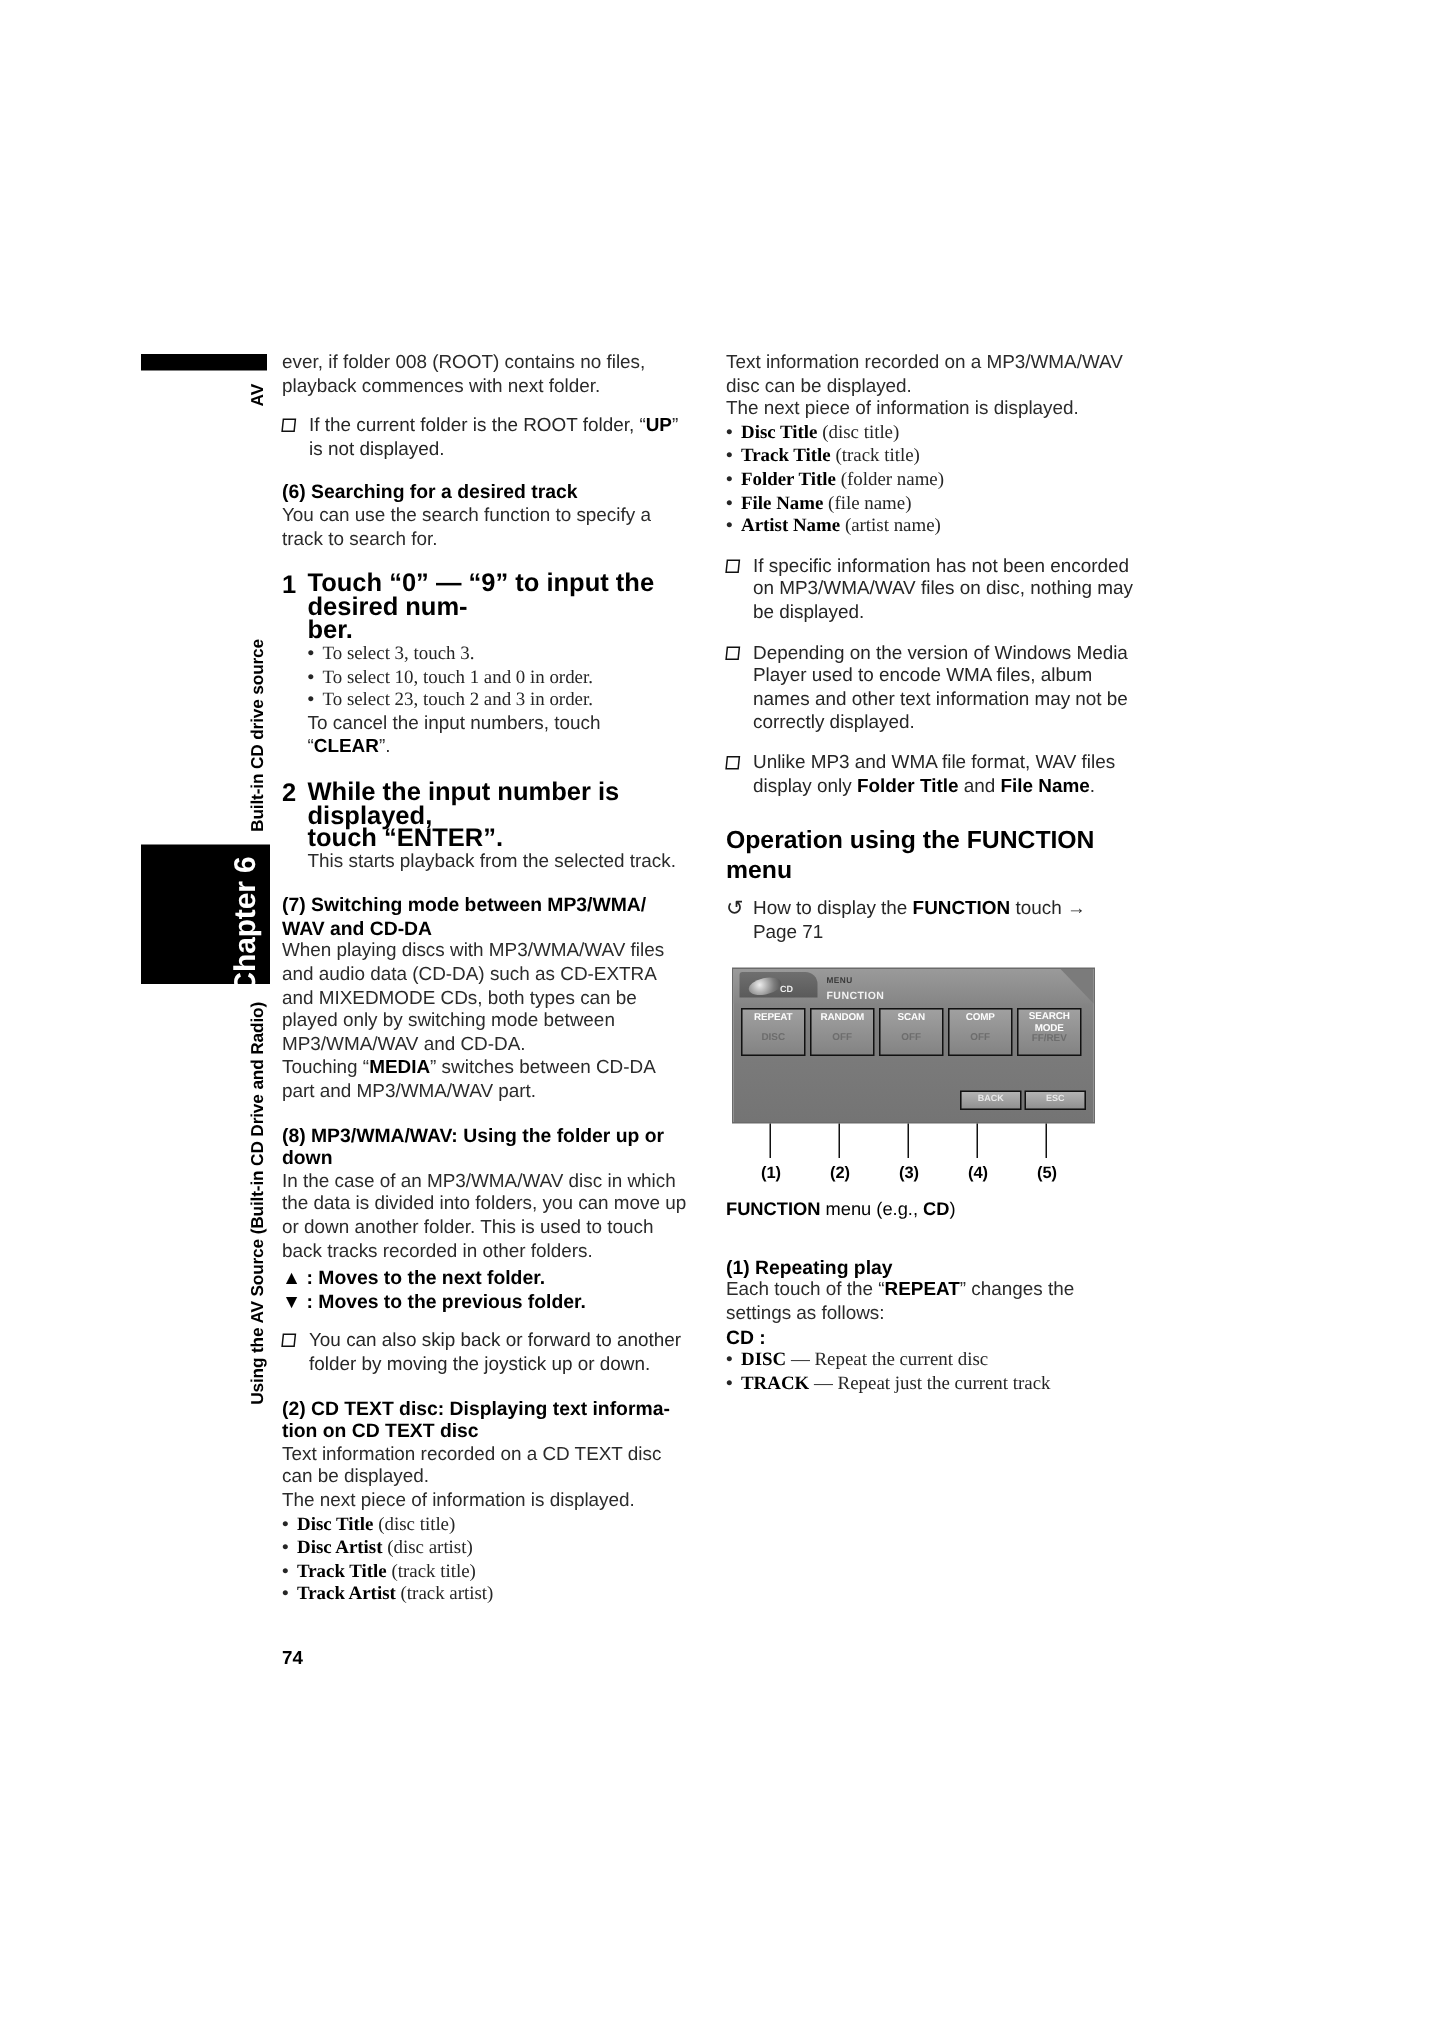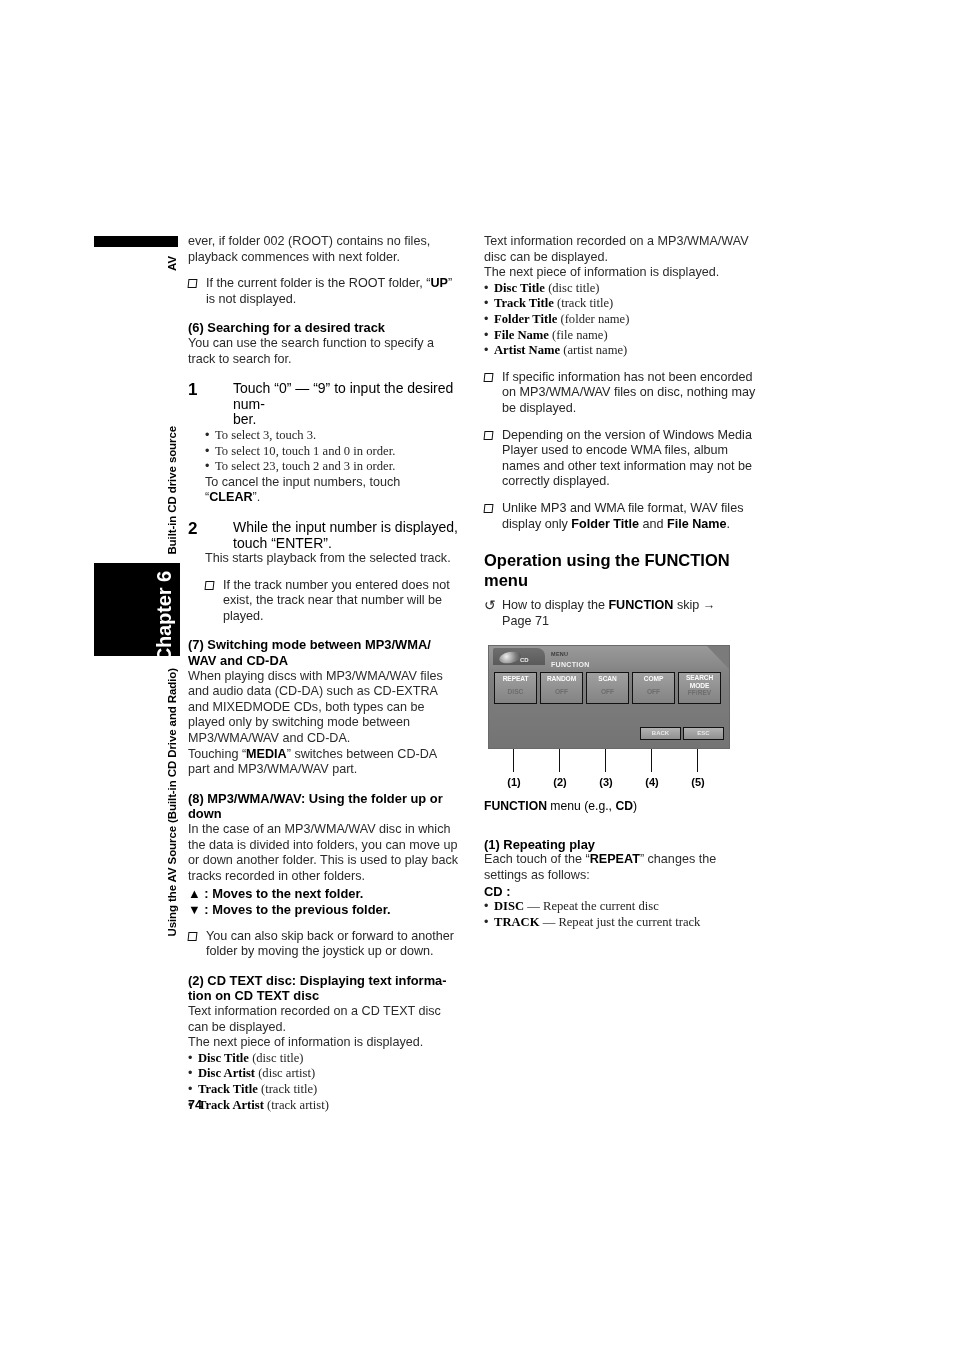--- a/index.html
+++ b/index.html
@@ -113,25 +113,24 @@
     margin-top: 14px;
   }
   .step .num {
     flex: 0 0 17px;
     font-size: 17px;
     font-weight: bold;
     line-height: 17px;
     color: #000;
   }
   .step .txt {
-    font-weight: normal;
-    color: #000;
-    font-size: 14px;
+    font-weight: bold;
+    color: #000;
+    font-size: 17px;
     line-height: 15.6px;
-    margin-left: 28px;
   }
   .step-body {
     margin-left: 17px;
   }
 
   
   .bul {
     display: flex;
     margin-top: 0px;
   }
@@ -353,21 +352,21 @@
     <div class="vtext av">AV</div>
     <div class="vtext builtin">Built-in CD drive source</div>
     <div class="chapterblock">
       <div class="vtext">Chapter 6</div>
     </div>
     <div class="vtext usingav">Using the AV Source (Built-in CD Drive and Radio)</div>
   </div>
 
   <div class="col left">
 
-    <p class="body">ever, if folder 002 (ROOT) contains no files, playback commences with next folder.</p>
+    <p class="body">ever, if folder 008 (ROOT) contains no files, playback commences with next folder.</p>
 
     <div class="note">
       <div class="sq">
           <i></i>
         </div>
       <div class="nt"><span>If the current folder is the ROOT folder, “</span><b>UP</b><span>” is not displayed.</span></div>
     </div>
 
     <h3 class="h3">(6) Searching for a desired track</h3>
     <p class="body">You can use the search function to specify a track to search for.</p>
@@ -398,40 +397,34 @@
 
     <div class="step">
       <div class="num">2</div>
       <div class="txt">
         <span>While the input number is displayed,</span><br>
         <span>touch “ENTER”.</span>
       </div>
     </div>
     <div class="step-body">
       <p class="body">This starts playback from the selected track.</p>
-      <div class="note">
-        <div class="sq">
-            <i></i>
-          </div>
-        <div class="nt">If the track number you entered does not exist, the track near that number will be played.</div>
-      </div>
     </div>
 
     <h3 class="h3">
       <span>(7) Switching mode between MP3/WMA/</span><br>
       <span>WAV and CD-DA</span>
     </h3>
     <p class="body">When playing discs with MP3/WMA/WAV files and audio data (CD-DA) such as CD-EXTRA and MIXEDMODE CDs, both types can be played only by switching mode between MP3/WMA/WAV and CD-DA.</p>
     <p class="body"><span>Touching “</span><b>MEDIA</b><span>” switches between CD-DA part and MP3/WMA/WAV part.</span></p>
 
     <h3 class="h3">
       <span>(8) MP3/WMA/WAV: Using the folder up or</span><br>
       <span>down</span>
     </h3>
-    <p class="body">In the case of an MP3/WMA/WAV disc in which the data is divided into folders, you can move up or down another folder. This is used to play back tracks recorded in other folders.</p>
+    <p class="body">In the case of an MP3/WMA/WAV disc in which the data is divided into folders, you can move up or down another folder. This is used to touch back tracks recorded in other folders.</p>
     <p class="h3 tight" style="margin-top:2px">▲ : Moves to the next folder.</p>
     <p class="h3 tight" style="margin-top:0px">▼ : Moves to the previous folder.</p>
     <div class="note">
       <div class="sq">
           <i></i>
         </div>
       <div class="nt">You can also skip back or forward to another folder by moving the joystick up or down.</div>
     </div>
 
     <h3 class="h3">
@@ -505,21 +498,21 @@
       <div class="nt"><span>Unlike MP3 and WMA file format, WAV files display only </span><b>Folder Title</b><span> and </span><b>File Name</b><span>.</span></div>
     </div>
 
     <h2 class="h2">
       <span>Operation using the FUNCTION</span><br>
       <span>menu</span>
     </h2>
 
     <div class="ref">
       <div class="rr">↺</div>
-      <div class="rt"><span>How to display the </span><b>FUNCTION</b><span> skip →</span><br><span>Page 71</span></div>
+      <div class="rt"><span>How to display the </span><b>FUNCTION</b><span> touch →</span><br><span>Page 71</span></div>
     </div>
 
     <div class="figure">
       <div class="screen">
         <div class="scr-topbar"></div>
         <div class="scr-corner"></div>
         <div class="scr-tab">
           <div class="cd-ellipse"></div>
           <div class="cd-label">CD</div>
         </div>

